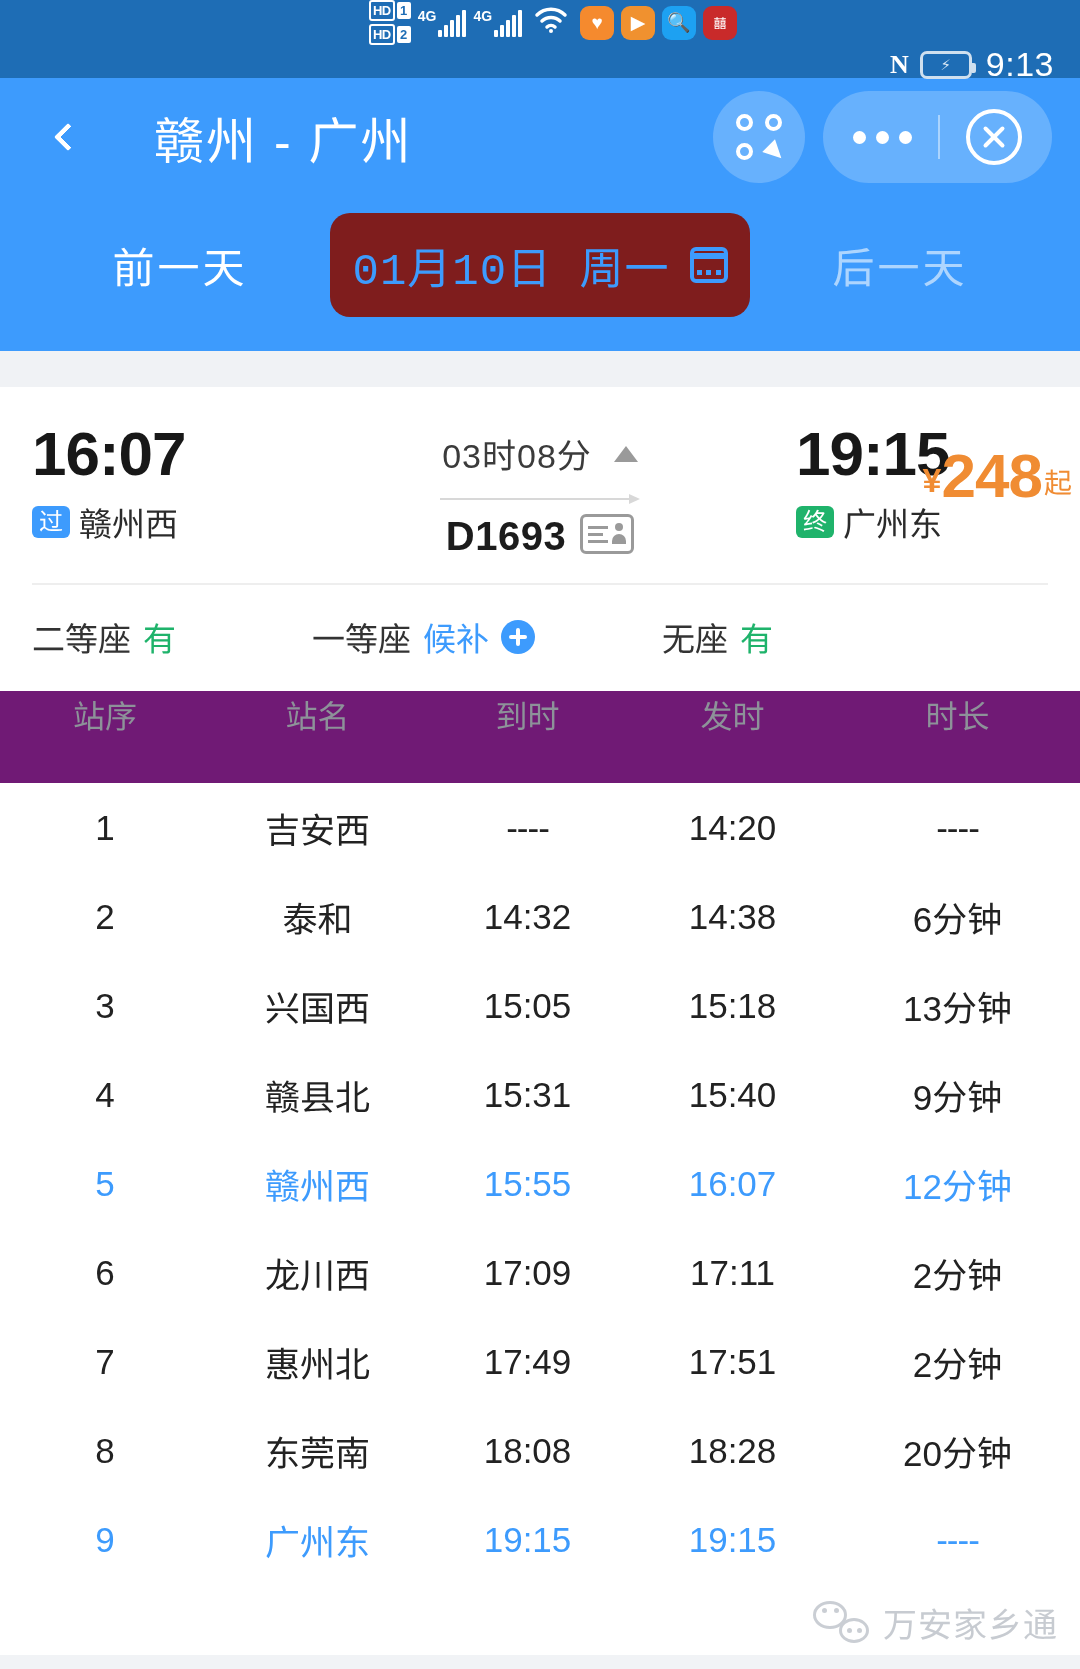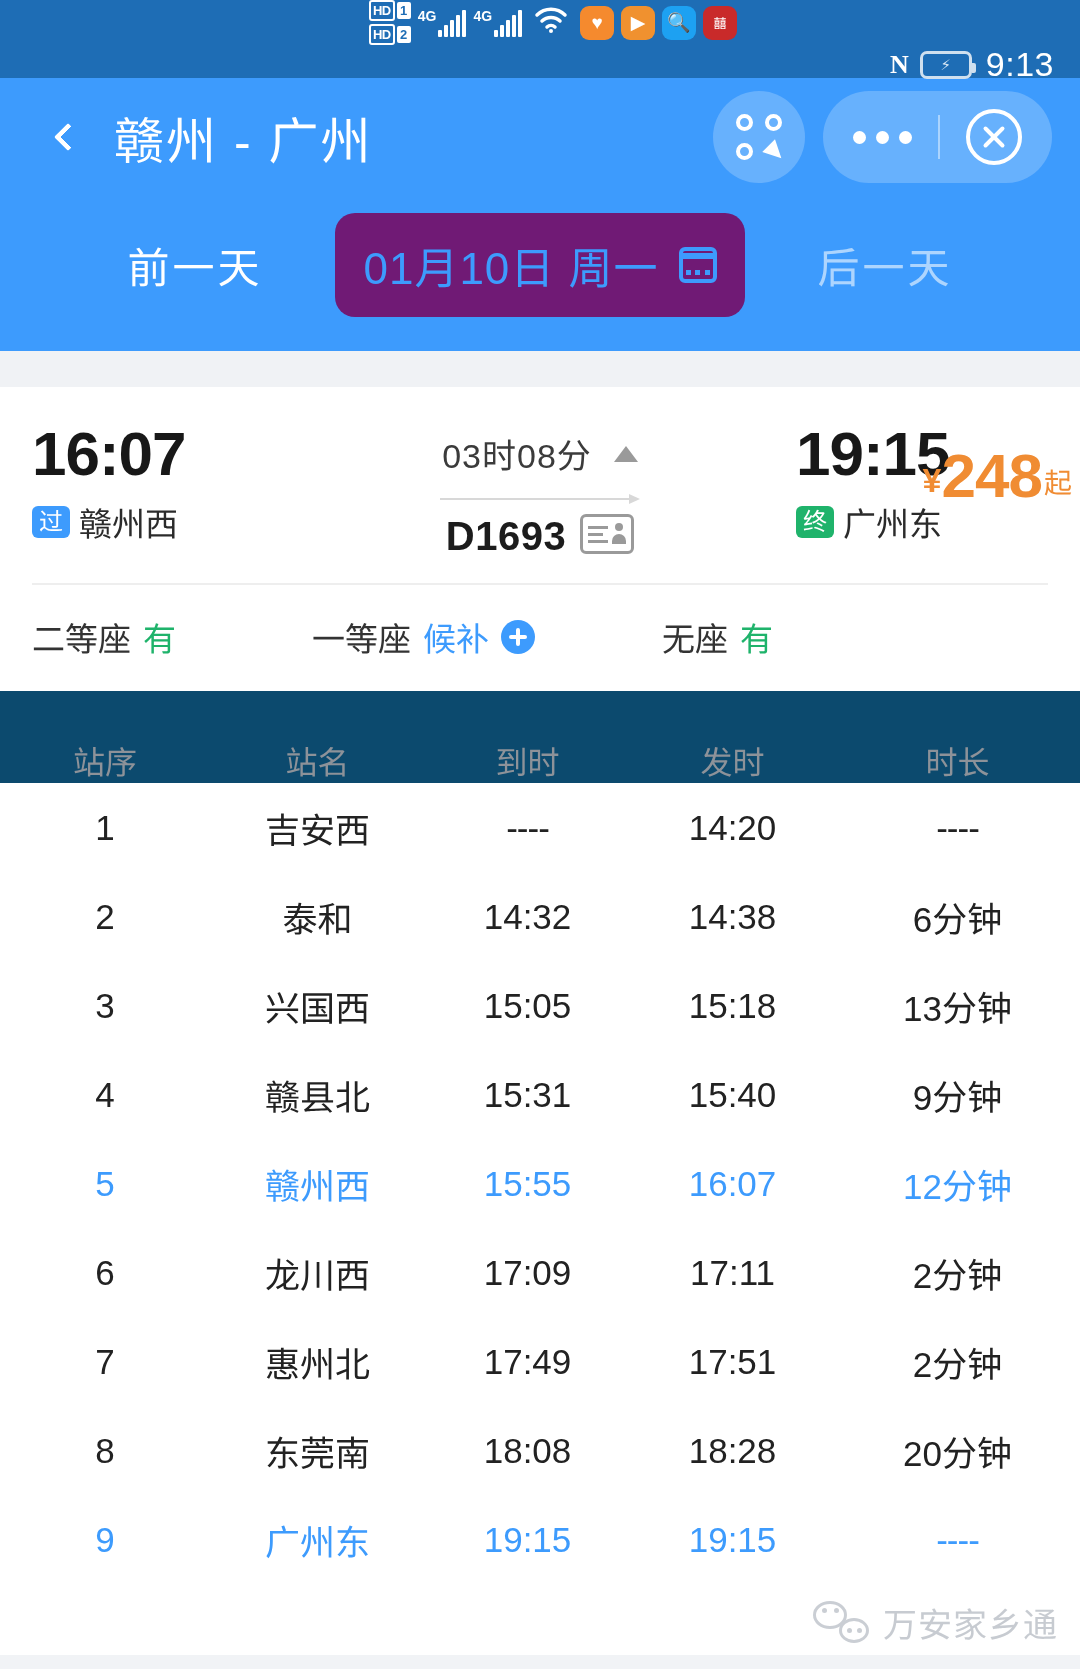--- a/index.html
+++ b/index.html
@@ -59,20 +59,21 @@
     width:4px; height:10px; background:#cfe0ef; border-radius:0 2px 2px 0;
   }
   .batt span { font-size:15px; color:#dceaf6; }
   .clock { font-size:34px; font-weight:500; letter-spacing:0.5px; }
 
   
   .header { background:#3d9bfd; padding:0; }
   .navrow {
     height:118px; display:flex; align-items:center;
     padding:0 28px 0 40px;
+    gap:40px;
   }
   .backbtn {
     width:56px; height:56px; display:flex; align-items:center; justify-content:center;
     color:#fff; flex:0 0 auto;
   }
   .chev {
     width:20px; height:20px;
     border-left:5px solid #fff; border-bottom:5px solid #fff;
     transform:rotate(45deg); border-radius:2px;
   }
@@ -116,31 +117,31 @@
   .xcircle::before, .xcircle::after {
     content:""; position:absolute; left:50%; top:50%;
     width:28px; height:4px; background:#fff; border-radius:2px;
     transform-origin:center;
   }
   .xcircle::before { transform:translate(-50%,-50%) rotate(45deg); }
   .xcircle::after  { transform:translate(-50%,-50%) rotate(-45deg); }
 
   .daterow {
     height:155px; display:flex; align-items:center; justify-content:center;
-    gap:8px; padding:0 40px 18px 40px;
+    gap:18px; padding:0 40px 18px 40px;
   }
   .dayprev, .daynext {
     font-size:42px; color:#ffffff; letter-spacing:3px;
     width:245px; text-align:center; white-space:nowrap;
   }
   .daynext { color:rgba(255,255,255,0.58); }
   .datebox {
-    background:#701a75; border-radius:20px;
+    background:#7f1d1d; border-radius:20px;
     height:104px; display:flex; align-items:center; gap:20px;
-    padding:0 28px; margin:0 10px;
+    padding:0 22px; margin:0 10px;font-family:Liberation Mono, monospace;
   }
   .datetext { font-size:44px; color:#3d9bfd; letter-spacing:1px; white-space:nowrap; }
   .cal-ic {
     width:38px; height:36px; border:4px solid #3d9bfd; border-radius:6px;
     position:relative; flex:0 0 auto;
   }
   .cal-ic::before {
     content:""; position:absolute; left:-1px; right:-1px; top:2px;
     height:6px; background:#3d9bfd;
   }
@@ -229,21 +230,21 @@
   .plus-ic::before, .plus-ic::after {
     content:""; position:absolute; left:50%; top:50%; background:#fff; border-radius:2px;
     transform:translate(-50%,-50%);
   }
   .plus-ic::before { width:18px; height:4px; }
   .plus-ic::after  { width:4px; height:18px; }
 
   
   .tbl { width:100%; }
   .thead {
-    background:#0c4a6e; display:flex; align-items:flex-end; height:92px;
+    background:#701a75; display:flex; align-items:flex-start; height:92px;
   }
   .thead div { font-size:32px; color:#8d9299; text-align:center; }
   .trow { display:flex; align-items:center; height:89px; background:#fff; }
   .trow div { font-size:35px; color:#222; text-align:center; }
   .trow.hl div { color:#3d9bfd; }
   .c1 { width:210px; }
   .c2 { width:215px; }
   .c3 { width:205px; }
   .c4 { width:205px; }
   .c5 { width:245px; }

